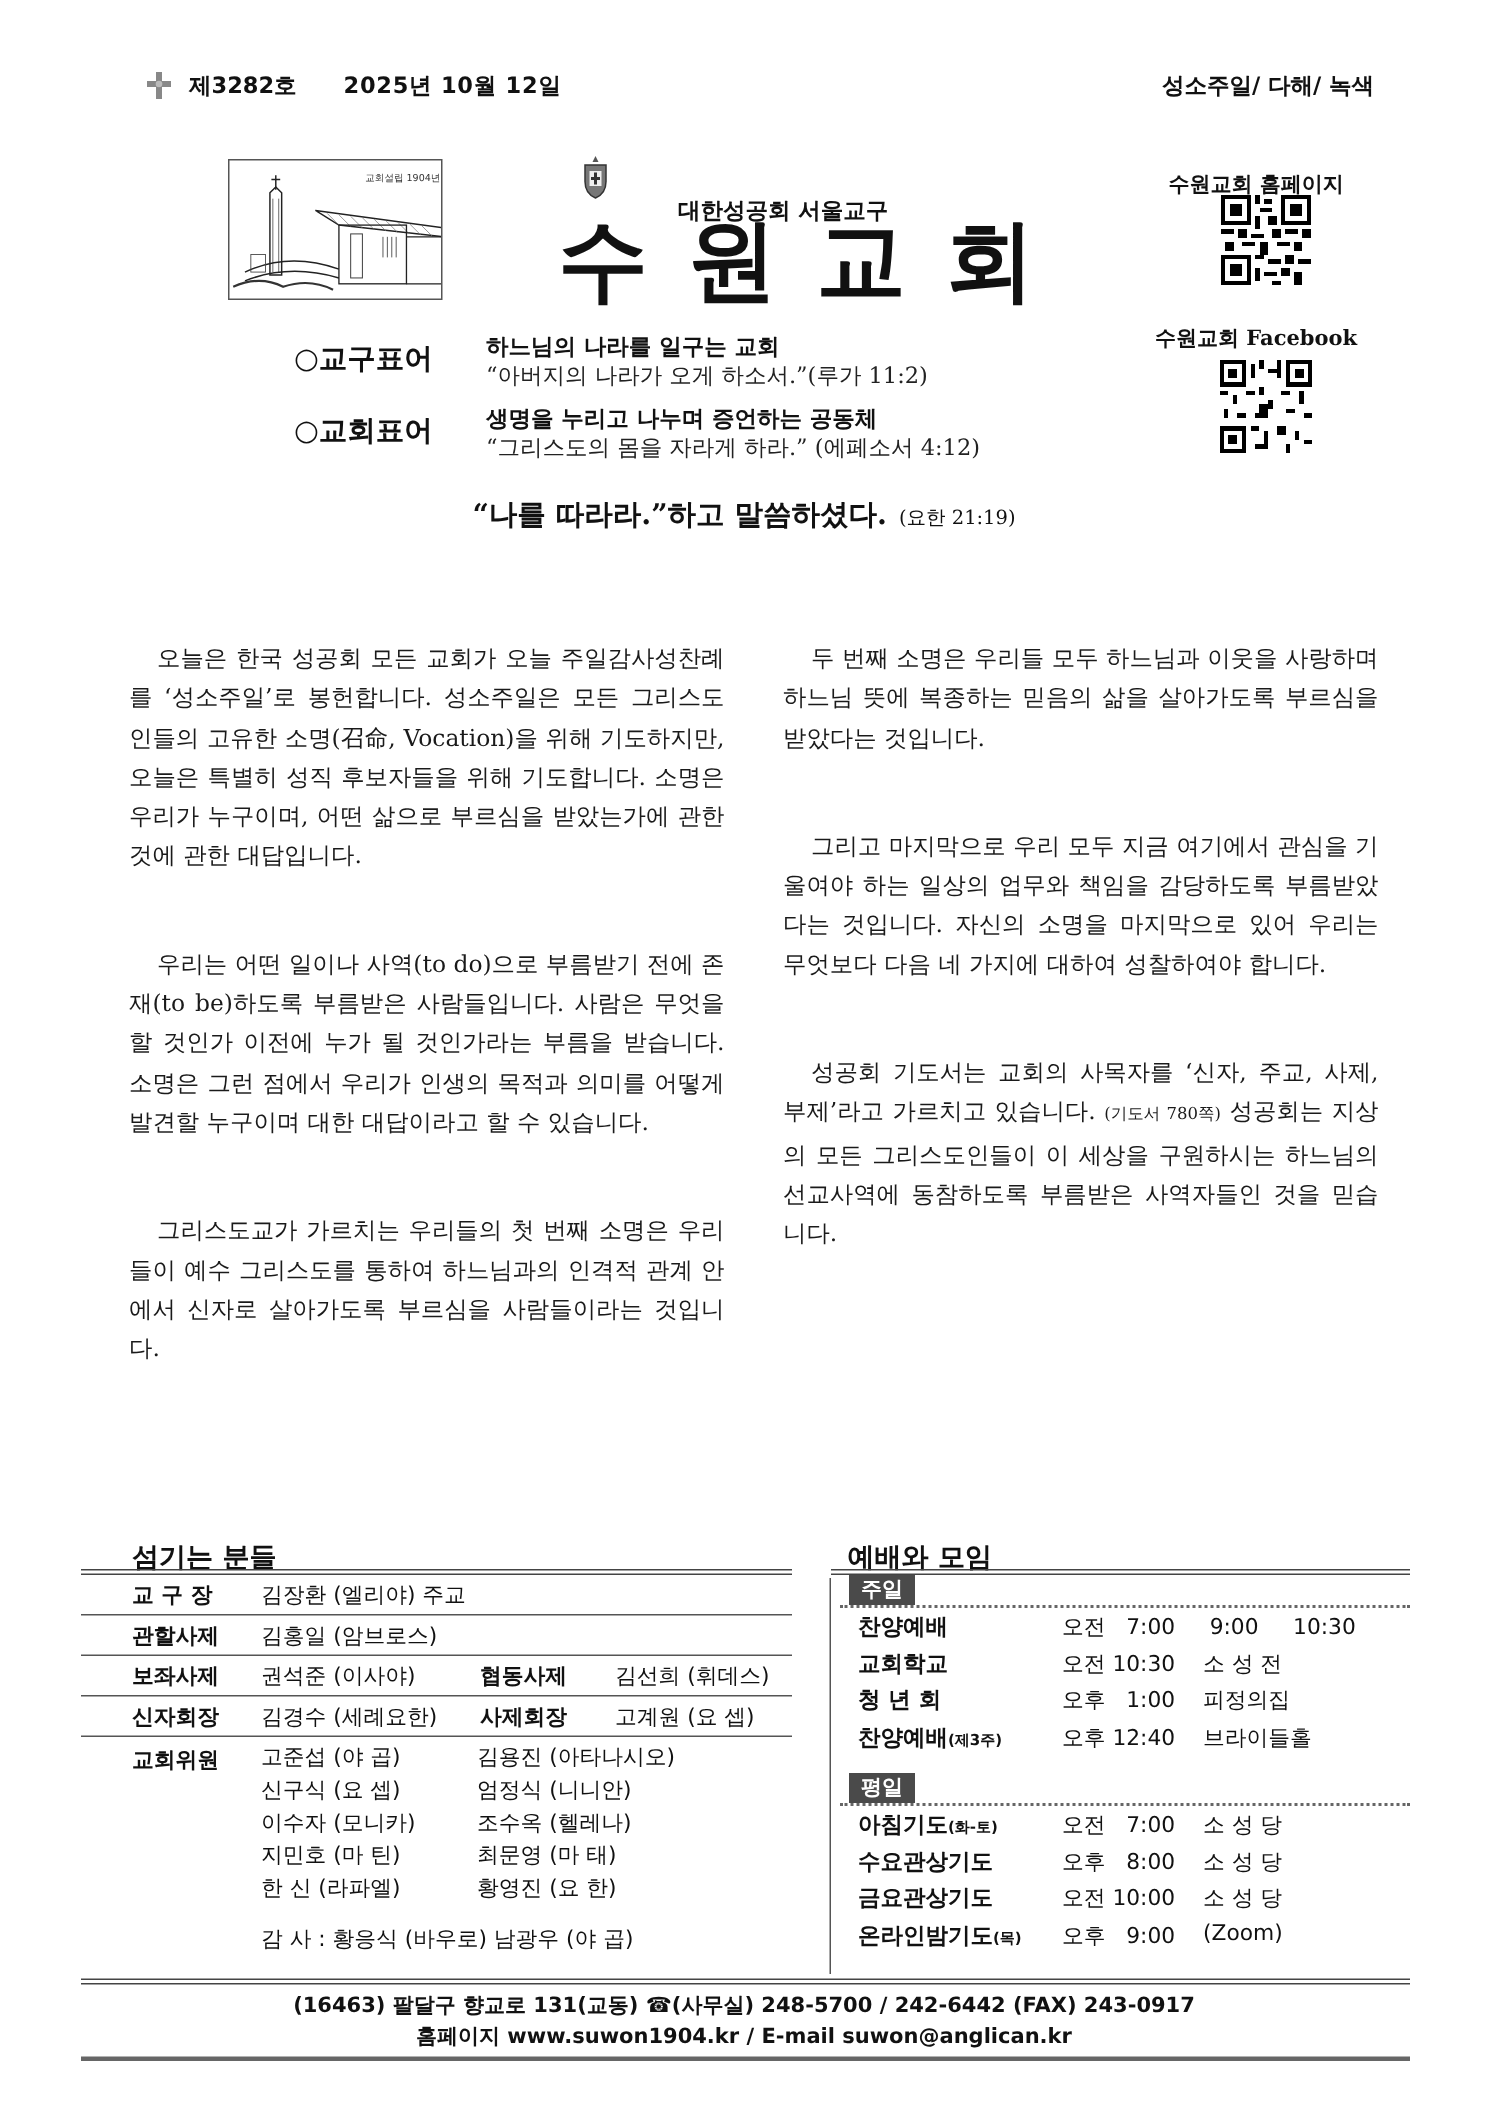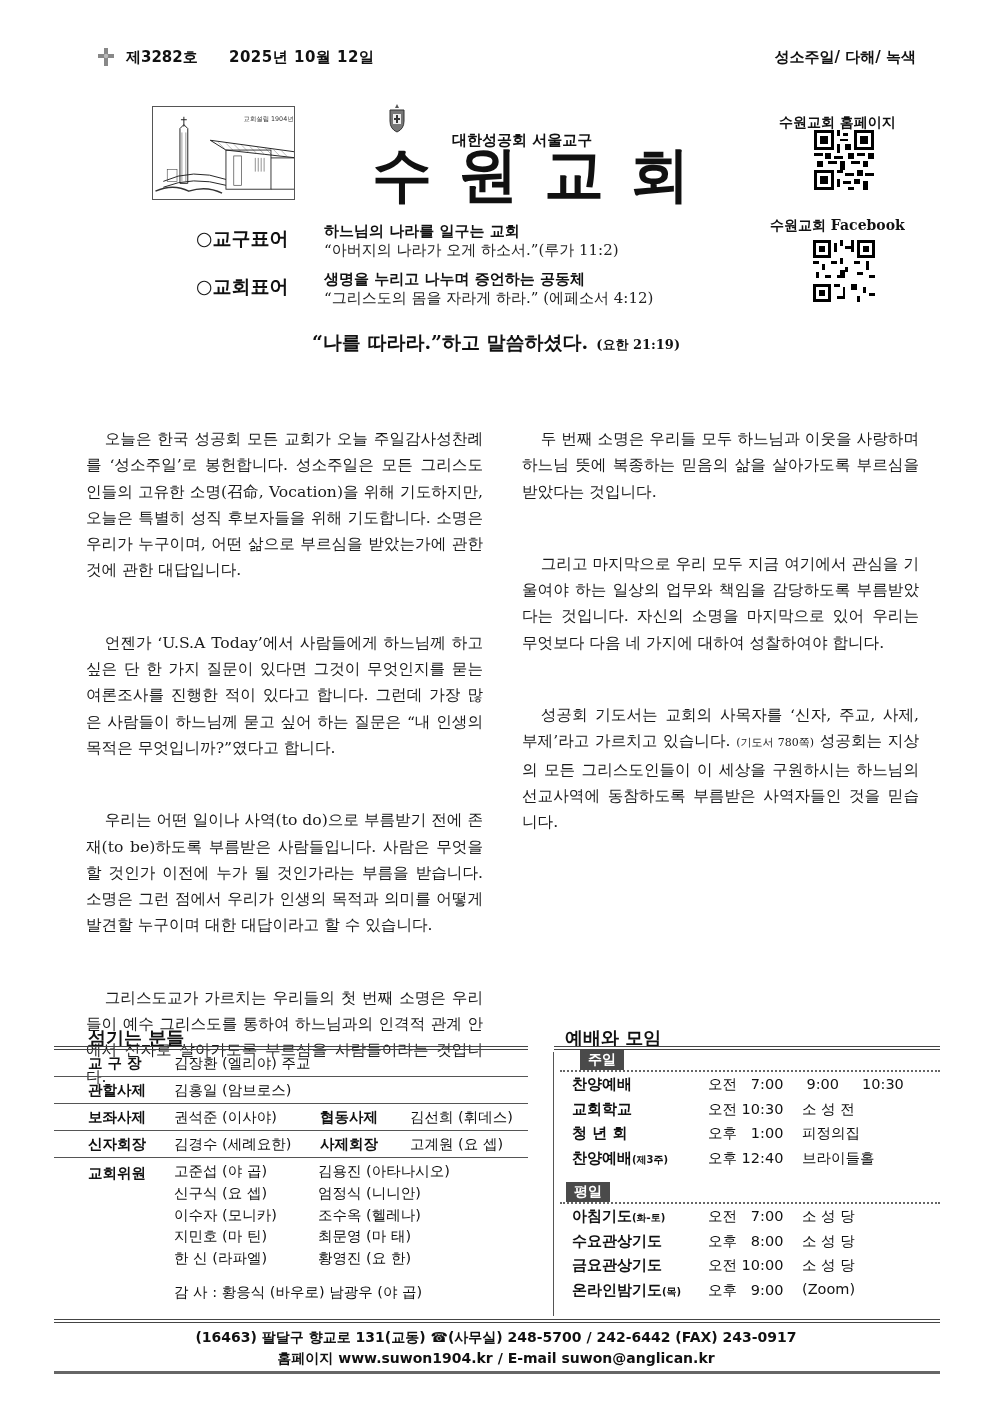--- a/index.html
+++ b/index.html
@@ -24,21 +24,21 @@
   .qr-label { font-family: "DejaVu Serif", serif; font-size: 14px; font-weight: bold; white-space: nowrap; }
   .qr { background: #fff; }
   .qr svg { width: 100%; height: 100%; display: block; }
 
   .motto-row { left: 196px; font-size: 14px; }
   .motto-label { position: absolute; left: 0; top: 4px; font-size: 19px; font-weight: bold; white-space: nowrap; }
   .motto-title { position: absolute; left: 128px; top: 0; font-family: "DejaVu Serif", serif; font-weight: bold; font-size: 15px; white-space: nowrap; }
   .motto-verse { position: absolute; left: 128px; top: 19px; font-family: "DejaVu Serif", serif; font-size: 15px; white-space: nowrap; color: #222; }
 
   .headline { left: 0; width: 992px; top: 330px; text-align: center; font-family: "DejaVu Serif", serif; font-size: 19px; font-weight: bold; }
-  .headline small { font-size: 13px; font-weight: bold; margin-left: 8px; }
+  .headline small { font-size: 13px; font-weight: normal; margin-left: 8px; }
 
   
   .col { top: 380px; width: 397px; font-family: "DejaVu Serif", serif; font-size: 15.6px; line-height: 26.3px; text-align: justify; color: #1a1a1a; }
   .col p { text-indent: 1.2em; margin-top: 46px; }
   .col-left { left: 86px; }
   .col-right { left: 522px; }
   .col .tiny { font-size: 11px; }
 
   
   .sec-title { font-size: 18px; font-weight: bold; }
@@ -228,21 +228,20 @@
   <div class="motto-title">생명을 누리고 나누며 증언하는 공동체</div>
   <div class="motto-verse">“그리스도의 몸을 자라게 하라.” (에페소서 4:12)</div>
 </div>
 
 <div class="abs headline">
   <span>“나를 따라라.”하고 말씀하셨다.</span><small>(요한 21:19)</small>
 </div>
 
 <div class="abs col col-left">
   <p>오늘은 한국 성공회 모든 교회가 오늘 주일감사성찬례를 ‘성소주일’로 봉헌합니다. 성소주일은 모든 그리스도인들의 고유한 소명(召命, Vocation)을 위해 기도하지만, 오늘은 특별히 성직 후보자들을 위해 기도합니다. 소명은 우리가 누구이며, 어떤 삶으로 부르심을 받았는가에 관한 것에 관한 대답입니다.</p>
-  <p>언젠가 ‘U.S.A Today’에서 사람들에게 하느님께 하고 싶은 단 한 가지 질문이 있다면 그것이 무엇인지를 묻는 여론조사를 진행한 적이 있다고 합니다. 그런데 가장 많은 사람들이 하느님께 묻고 싶어 하는 질문은 “내 인생의 목적은 무엇입니까?”였다고 합니다.</p>
   <p>우리는 어떤 일이나 사역(to do)으로 부름받기 전에 존재(to be)하도록 부름받은 사람들입니다. 사람은 무엇을 할 것인가 이전에 누가 될 것인가라는 부름을 받습니다. 소명은 그런 점에서 우리가 인생의 목적과 의미를 어떻게 발견할 누구이며 대한 대답이라고 할 수 있습니다.</p>
   <p>그리스도교가 가르치는 우리들의 첫 번째 소명은 우리들이 예수 그리스도를 통하여 하느님과의 인격적 관계 안에서 신자로 살아가도록 부르심을 사람들이라는 것입니다.</p>
 </div>
 <div class="abs col col-right">
   <p>두 번째 소명은 우리들 모두 하느님과 이웃을 사랑하며 하느님 뜻에 복종하는 믿음의 삶을 살아가도록 부르심을 받았다는 것입니다.</p>
   <p>그리고 마지막으로 우리 모두 지금 여기에서 관심을 기울여야 하는 일상의 업무와 책임을 감당하도록 부름받았다는 것입니다. 자신의 소명을 마지막으로 있어 우리는 무엇보다 다음 네 가지에 대하여 성찰하여야 합니다.</p>
   <p>
     <span>성공회 기도서는 교회의 사목자를 ‘신자, 주교, 사제, 부제’라고 가르치고 있습니다.</span>
     <span class="tiny">(기도서 780쪽)</span>
     <span>성공회는 지상의 모든 그리스도인들이 이 세상을 구원하시는 하느님의 선교사역에 동참하도록 부름받은 사역자들인 것을 믿습니다.</span>
@@ -298,21 +297,21 @@
     </div>
     <div class="auditor">감   사 : 황응식 (바우로)   남광우 (야 곱)</div>
   </div>
 </div>
 
 <div class="abs vline"></div>
 
 <div class="abs sec-title" style="left:565px; top:1026px;">예배와 모임</div>
 <div class="abs dbl-line" style="left:554px; top:1046px; width:386px;"></div>
 <div class="abs worship">
-  <div style="margin-left:20px;"><span class="tag">주일</span></div>
+  <div style="margin-left:6px;"><span class="tag">주일</span></div>
   <div class="dots"></div>
   <div class="w-row">
       <span class="n"><span>찬양예배</span></span>
       <span class="t" style="white-space:pre">오전   7:00     9:00     10:30</span>
     </div>
   <div class="w-row">
       <span class="n"><span>교회학교</span></span>
       <span class="t" style="white-space:pre">오전 10:30</span>
       <span class="p">소 성 전</span>
     </div>

